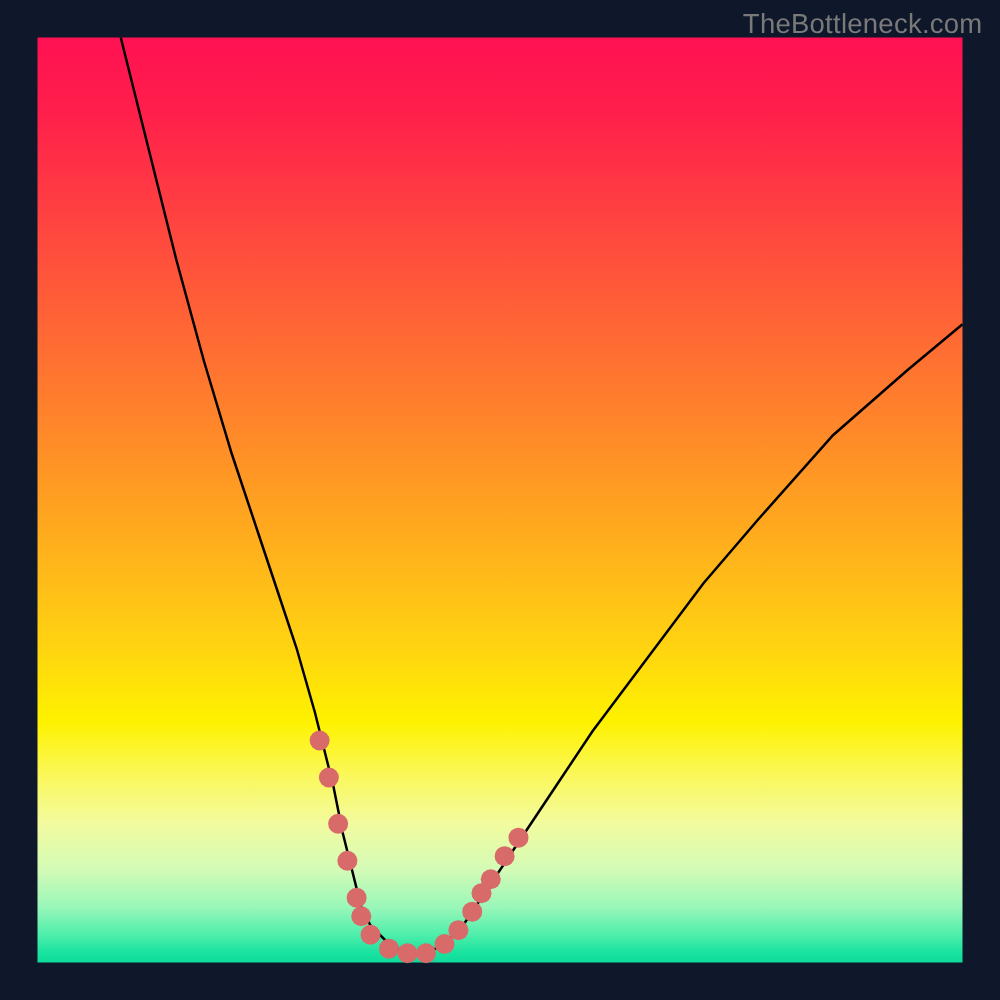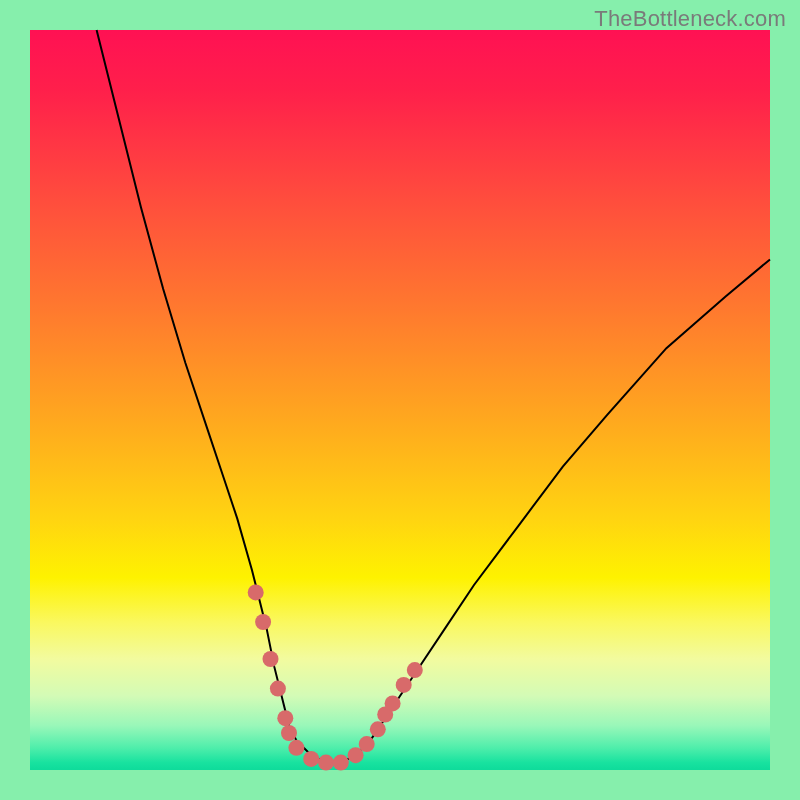--- a/index.html
+++ b/index.html
@@ -8,21 +8,21 @@
     width: 800px;
     height: 800px;
     background: #000;
     font-family: Arial, Helvetica, sans-serif;
     overflow: hidden;
   }
   .frame {
     position: relative;
     width: 800px;
     height: 800px;
-    background: #86efac;
+    background: #0f172a;
   }
   .watermark {
     position: absolute;
     top: 6px;
     right: 14px;
     color: #7a7a7a;
     font-size: 22px;
     font-weight: 400;
     letter-spacing: 0.2px;
     z-index: 20;

